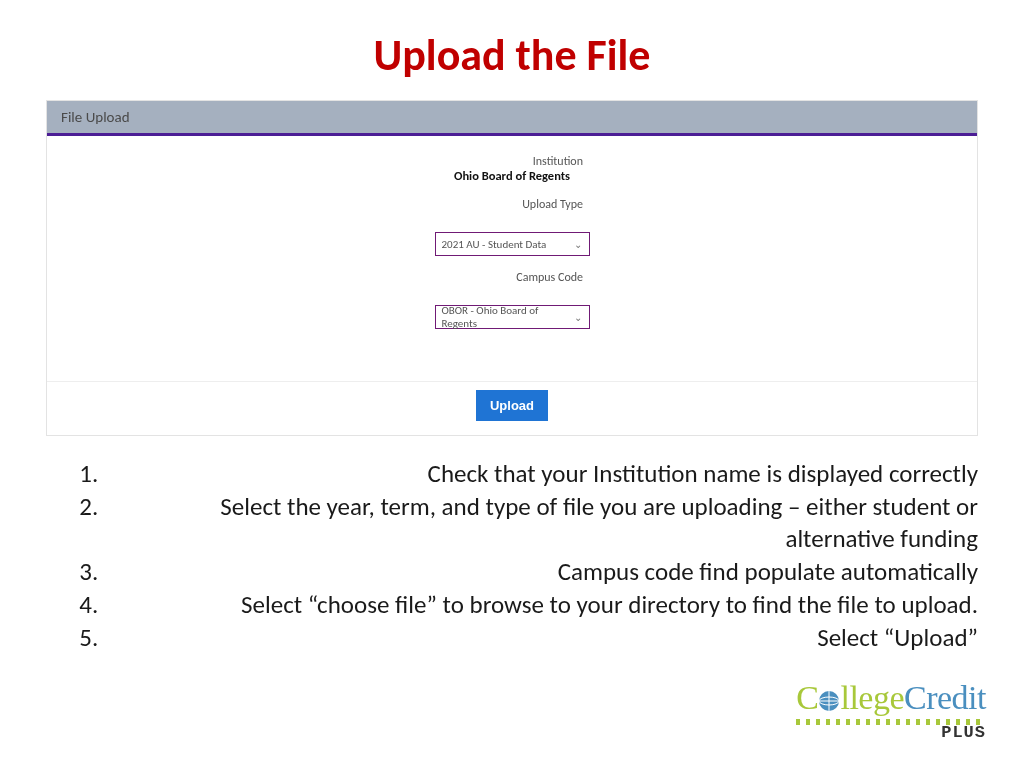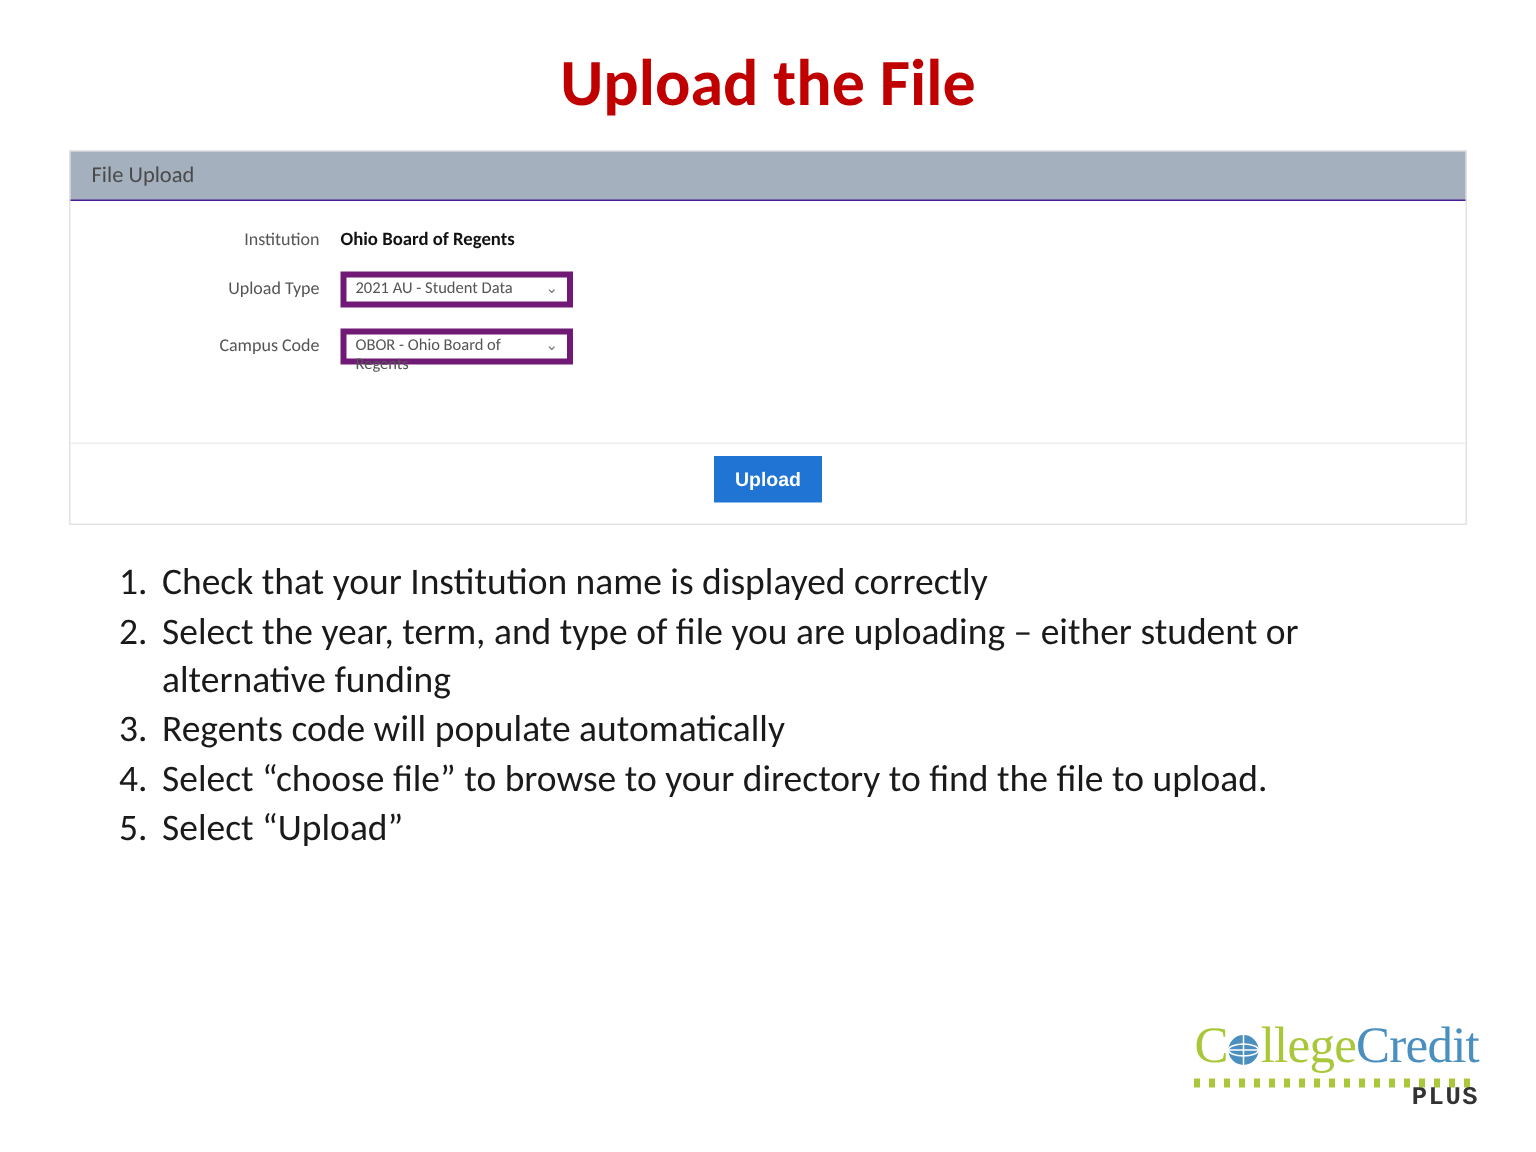--- a/index.html
+++ b/index.html
@@ -1,35 +1,35 @@
 <!DOCTYPE html>
 <html><head>
 <meta charset="utf-8">
 <style>
   * { box-sizing: border-box; margin: 0; padding: 0; }
   body { width: 1024px; height: 768px; font-family: Calibri, Arial, sans-serif; background: #fff; color: #222; }
   .slide { width: 1024px; height: 768px; position: relative; padding: 28px 46px 0 46px; }
   .title { text-align: center; color: #c00000; font-weight: 700; font-size: 44px; margin-bottom: 18px; }
   .form-wrap { border: 1px solid #e3e3e3; background: #fff; }
-  .form-header { background: #a5b0bf; color: #4a4a4a; padding: 7px 14px; font-size: 15px; border-bottom: 1px solid #4c1d95; }
+  .form-header { background: #a5b0bf; color: #4a4a4a; padding: 7px 14px; font-size: 15px; border-bottom: 3px solid #4c1d95; }
   .form-body { padding: 18px 10px 10px 10px; }
-  .row { display: flex; align-items: center; margin-bottom: 14px; font-size: 12px; color: #555; }
+  .row { display: flex; align-items: center; margin-bottom: 14px; font-size: 12px; color: #555; flex-direction: column; }
   .row .lbl { width: 170px; text-align: right; padding-right: 14px; font-size: 12px; }
   .row .val-bold { font-weight: 700; color: #111; font-size: 12.5px; }
-  .select { display: inline-flex; align-items: flex-start; justify-content: space-between; width: 155px; height: 24px; border: 4px solid #701a75; background: #fff; padding: 0 6px; font-size: 11px; color: #555; }
+  .select { display: inline-flex; align-items: center; justify-content: space-between; width: 155px; height: 24px; border: 1px solid #701a75; background: #fff; padding: 0 6px; font-size: 11px; color: #555; margin-top: 21px; }
   .select .chev { font-size: 10px; color: #777; }
   .filebox { display: inline-flex; align-items: center; }
   .file-input { display: inline-flex; align-items: center; width: 135px; height: 24px; border: 1px solid #d3d3d3; padding: 0 6px; font-size: 11px; color: #aaa; background: #fff; }
   .file-btn { display: inline-flex; align-items: center; justify-content: center; width: 24px; height: 24px; border: 1px solid #d3d3d3; border-left: none; }
   .file-btn svg { width: 13px; height: 13px; }
   .upload-row { display: flex; justify-content: center; padding: 8px 10px 14px 10px; border-top: 1px solid #eee; margin-top: 28px; }
   .upload-btn { background: #1f74d4; color: #fff; border: none; padding: 8px 14px; font-size: 13px; font-weight: 600; }
   .instructions { margin-top: 22px; padding-left: 58px; }
   .instructions li { font-size: 25px; line-height: 1.25; color: #1a1a1a; margin-bottom: 2px; padding-left: 4px; }
-  .instructions ol { list-style: decimal; }
+  .instructions ol { list-style: decimal; text-align: right; }
   .logo { position: absolute; right: 38px; bottom: 26px; text-align: right; }
   .logo-line1 { font-family: "Times New Roman", serif; font-size: 34px; letter-spacing: -0.5px; line-height: 1; }
   .lg-c1 { color: #a8c83a; }
   .lg-o { position: relative; display: inline-block; }
   .lg-credit { color: #4a8fbf; }
   .logo-line2 { font-family: Liberation Mono, monospace; font-size: 17px; font-weight: 700; color: #333; letter-spacing: 1px; margin-top: -2px; }
   .logo-dots { height: 6px; margin-top: 4px; background: repeating-linear-gradient(90deg, #a8c83a 0 4px, transparent 4px 10px, #a8c83a 10px 14px, transparent 14px 20px); }
 </style>
 </head>
 <body>
@@ -61,21 +61,21 @@
     </div>
     <div class="upload-row">
       <button class="upload-btn">Upload</button>
     </div>
   </div>
 
   <div class="instructions">
     <ol>
       <li>Check that your Institution name is displayed correctly</li>
       <li>Select the year, term, and type of file you are uploading – either student or alternative funding</li>
-      <li>Regents code will populate automatically</li>
+      <li>Campus code find populate automatically</li>
       <li>Select “choose file” to browse to your directory to find the file to upload.</li>
       <li>Select “Upload”</li>
     </ol>
   </div>
 
   <div class="logo">
     <div class="logo-line1">
       <span class="lg-c1">C</span><span class="lg-o"><svg width="22" height="22" viewBox="0 0 22 22" style="vertical-align:-3px">
             <circle cx="11" cy="11" r="10" fill="#4a8fbf"></circle>
             <ellipse cx="11" cy="11" rx="10" ry="4" fill="none" stroke="#fff" stroke-width="1"></ellipse>

